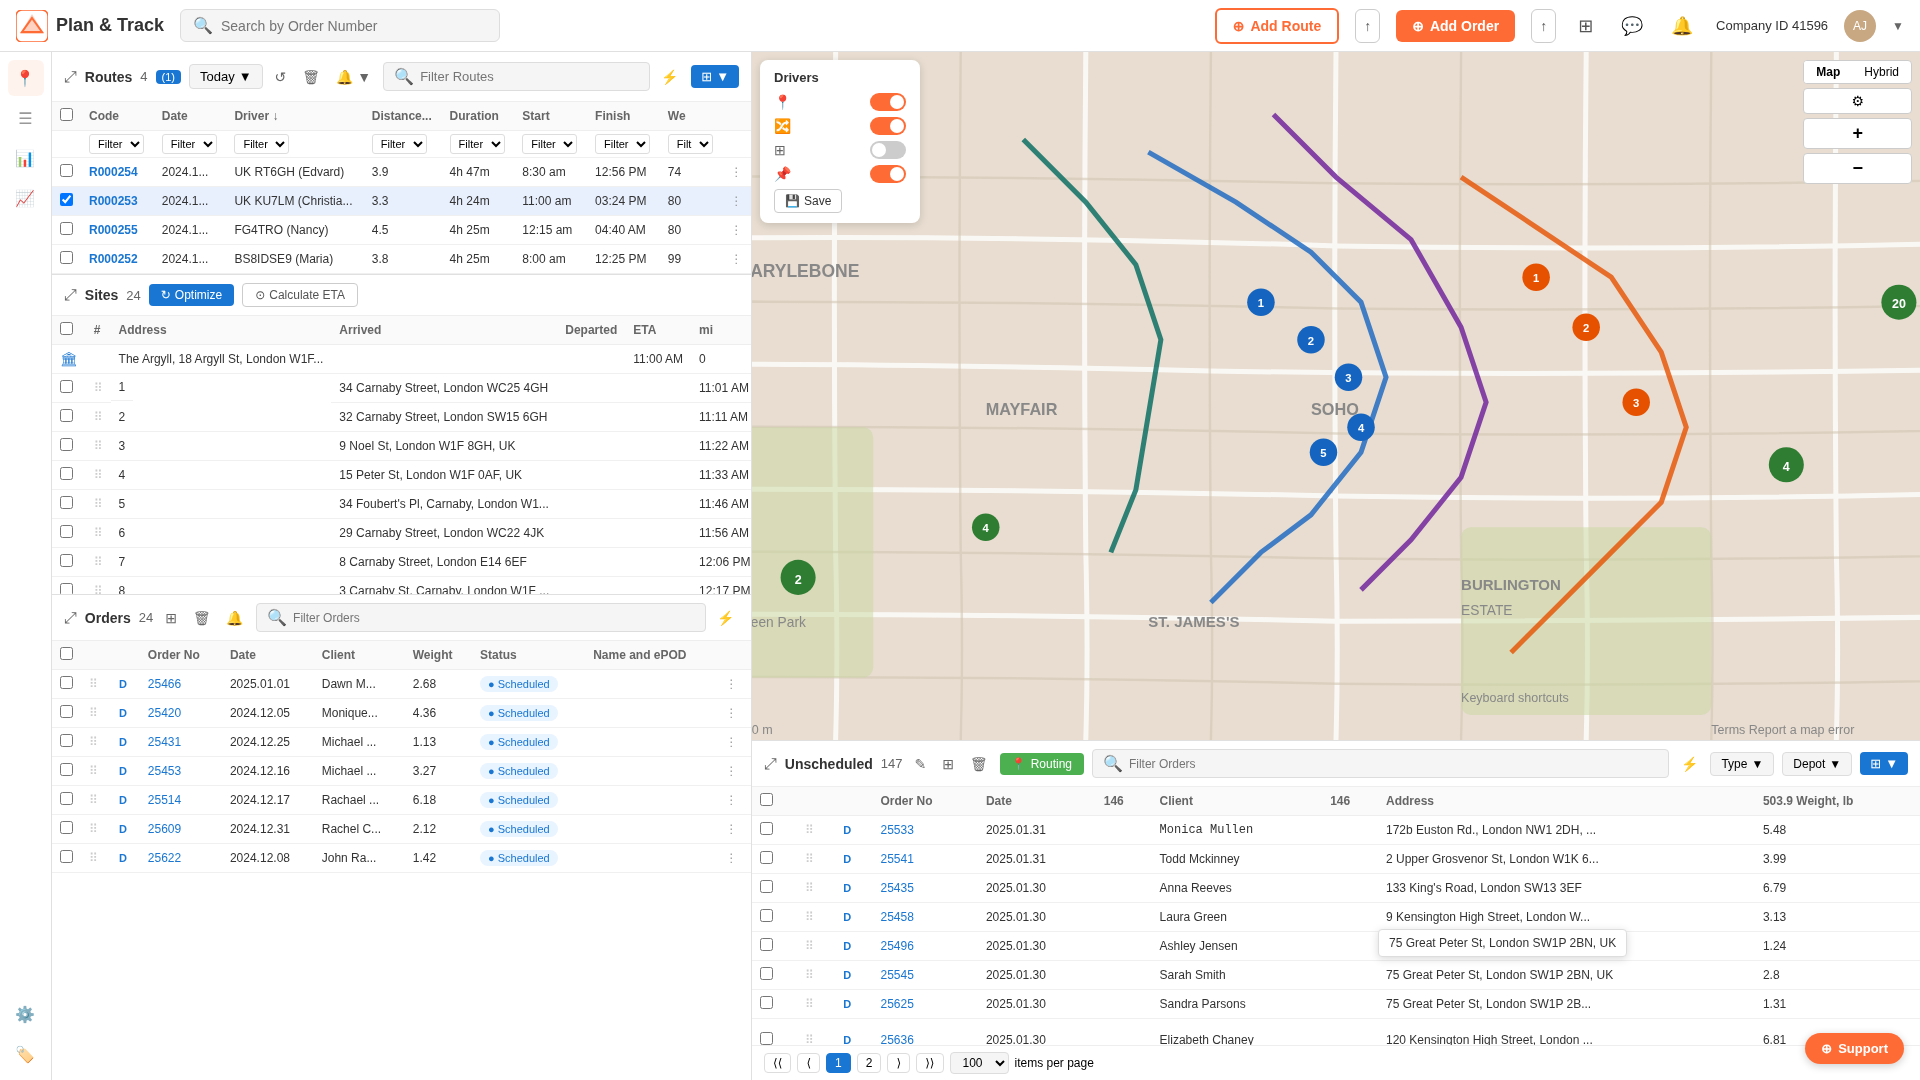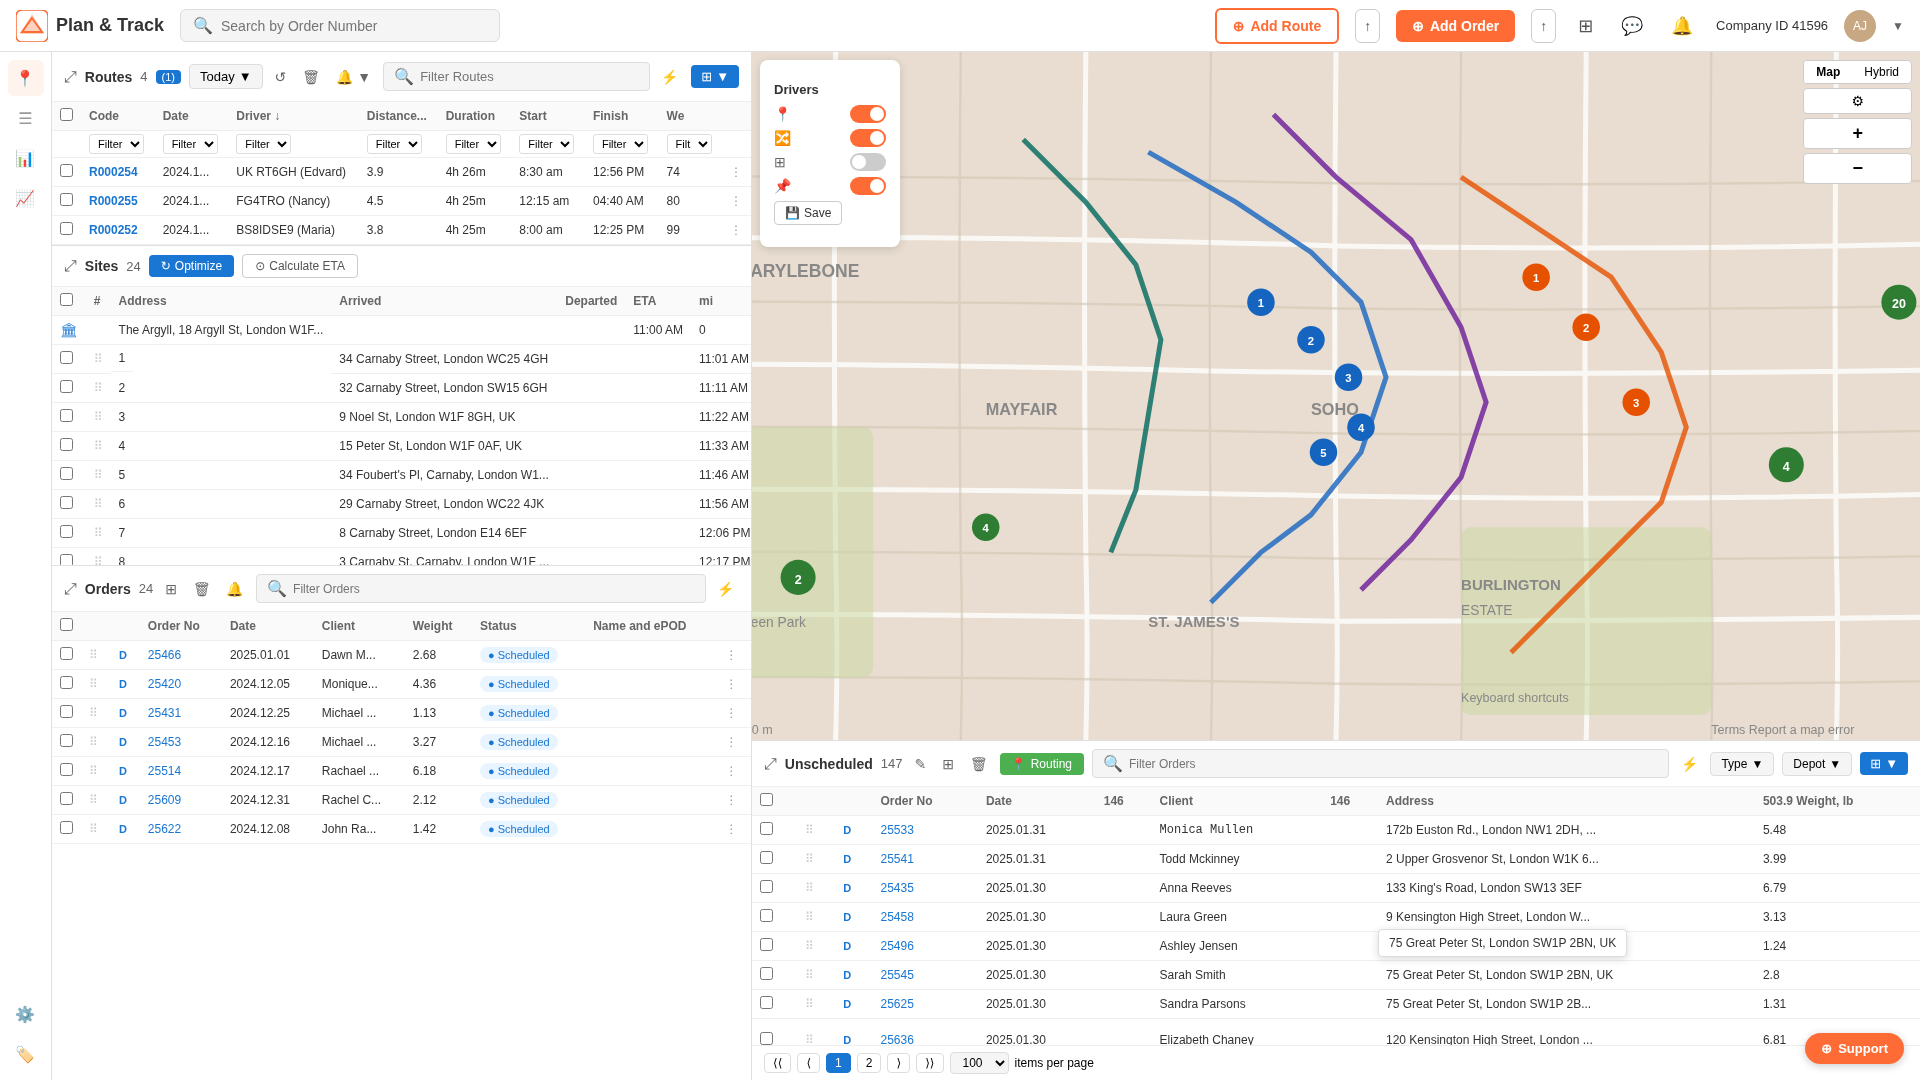--- a/index.html
+++ b/index.html
@@ -109,21 +109,21 @@
     .map-controls { position: absolute; top: 8px; right: 8px; display: flex; flex-direction: column; gap: 4px; z-index: 10; }
     .map-toggle { background: #fff; border: 1px solid #ccc; border-radius: 4px; display: flex; overflow: hidden; }
     .map-toggle-btn { padding: 4px 12px; font-size: 12px; cursor: pointer; background: none; border: none; }
     .map-toggle-btn.active { background: #fff; font-weight: 600; }
     .map-gear { background: #fff; border: 1px solid #ccc; border-radius: 4px; padding: 4px 8px; cursor: pointer; font-size: 14px; }
 
     
     .drivers-panel {
       position: absolute; top: 8px; left: 8px; background: #fff;
       border-radius: 8px; box-shadow: 0 2px 8px rgba(0,0,0,0.15);
-      padding: 22px 14px; z-index: 10; width: 140px;
+      padding: 10px 14px; z-index: 10; width: 160px;
     }
     .drivers-title { font-size: 13px; font-weight: 700; color: #333; margin-bottom: 8px; }
     .toggle-row { display: flex; align-items: center; justify-content: space-between; margin-bottom: 6px; }
     .toggle-switch { width: 36px; height: 18px; border-radius: 9px; position: relative; cursor: pointer; }
     .toggle-switch.on { background: #ff6b35; }
     .toggle-switch.off { background: #ccc; }
     .toggle-switch::after { content: ''; width: 14px; height: 14px; background: #fff; border-radius: 50%; position: absolute; top: 2px; transition: left 0.2s; }
     .toggle-switch.on::after { left: 20px; }
     .toggle-switch.off::after { left: 2px; }
     .toggle-icon { font-size: 14px; color: #666; }
@@ -275,24 +275,36 @@
               <td></td>
             </tr>
           </thead>
           <tbody>
             <tr>
               <td class="checkbox-col"><input type="checkbox" style=""></td>
               <td class="route-code">R000254</td>
               <td>2024.1...</td>
               <td>UK RT6GH (Edvard)</td>
               <td>3.9</td>
-              <td>4h 26m</td>
+              <td>4h 47m</td>
               <td>8:30 am</td>
               <td>12:56 PM</td>
               <td>74</td>
+              <td class="col-more">⋮</td>
+            </tr>
+            <tr class="selected-row">
+              <td class="checkbox-col"><input type="checkbox" checked="" style=""></td>
+              <td class="route-code">R000253</td>
+              <td>2024.1...</td>
+              <td>UK KU7LM (Christia...</td>
+              <td>3.3</td>
+              <td>4h 24m</td>
+              <td>11:00 am</td>
+              <td>03:24 PM</td>
+              <td>80</td>
               <td class="col-more">⋮</td>
             </tr>
             <tr>
               <td class="checkbox-col"><input type="checkbox" style=""></td>
               <td class="route-code">R000255</td>
               <td>2024.1...</td>
               <td>FG4TRO (Nancy)</td>
               <td>4.5</td>
               <td>4h 25m</td>
               <td>12:15 am</td>

